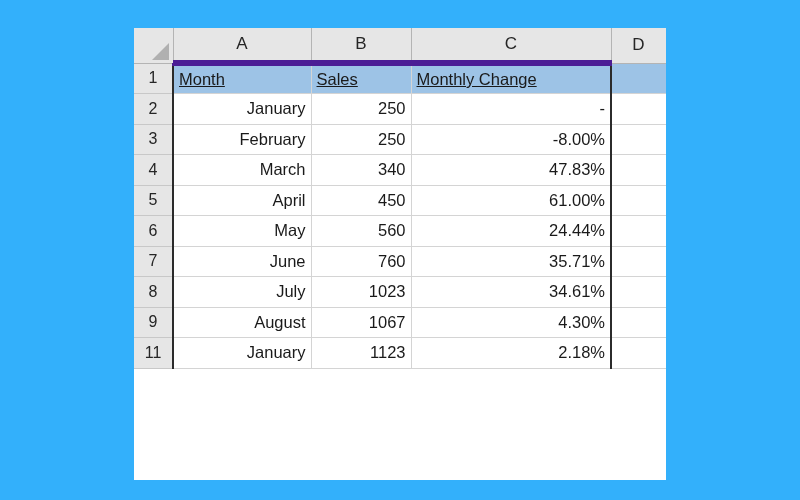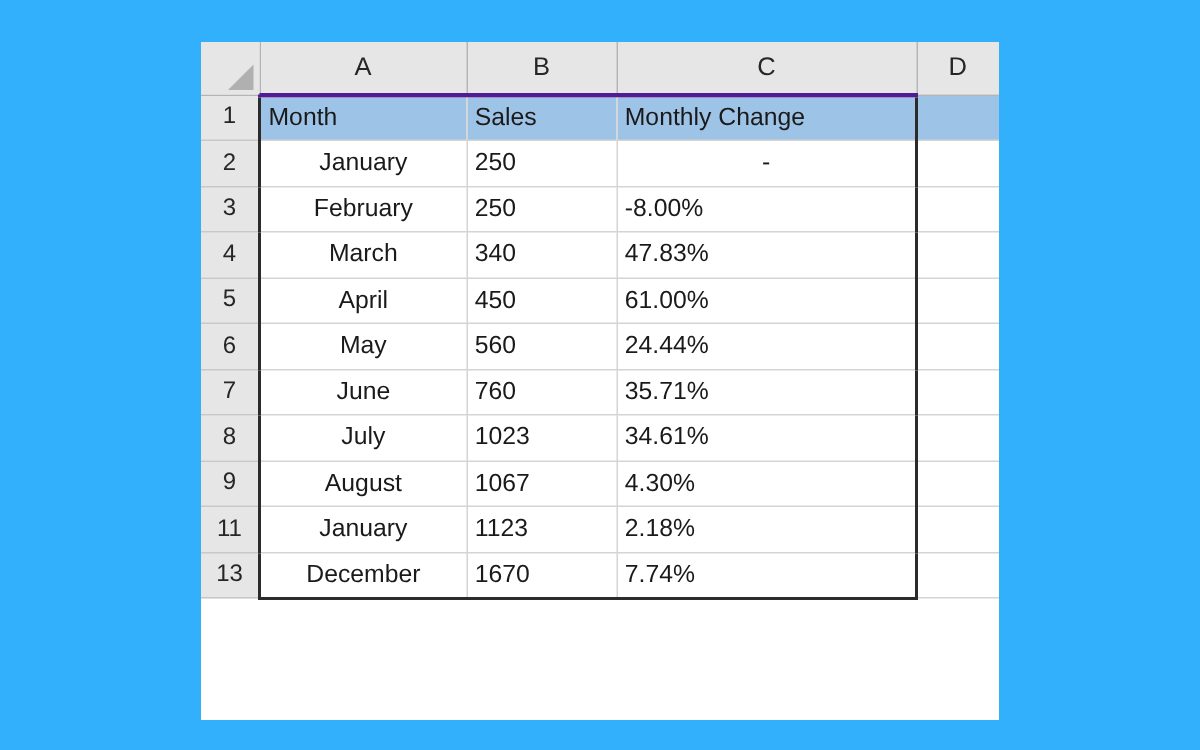--- a/index.html
+++ b/index.html
@@ -92,33 +92,33 @@
 
   .cell {
     background: #ffffff;
     border-right: 1px solid #d4d4d4;
     border-bottom: 1px solid #d4d4d4;
     vertical-align: middle;
     padding: 0 5px;
     white-space: nowrap;
     overflow: hidden;
   }
-  .cell.text   { text-align: center; }
-  .cell.number { }
+  .cell.text   { text-align: right; }
+  .cell.number { text-align: right; }
 
   
   tr.table-header-row .cell {
     background: #9dc3e6;
     text-align: left;
   }
 
   
   .sel-left   { border-left: 2px solid #2b2b2b; }
   .sel-right  { border-right: 2px solid #2b2b2b; }
-  .sel-top    { border-top: 3px solid #4c1d95; }
+  .sel-top    { border-top: 6px solid #4c1d95; text-decoration: underline; }
   .sel-bottom { border-bottom: 2px solid #2b2b2b; }
 
   
   .cell.col-d-cell { border-right: none; }
 </style>
 </head>
 <body>
 
 <div id="spreadsheet">
 
@@ -217,24 +217,17 @@
 
     <tr class="data-row">
       <th class="rowhdr">11</th>
       <td class="cell text sel-left">January</td>
       <td class="cell number">1123</td>
       <td class="cell number sel-right">2.18%</td>
       <td class="cell col-d-cell"></td>
     </tr>
 
 
-    <tr class="data-row">
-      <th class="rowhdr">13</th>
-      <td class="cell text sel-left sel-bottom">December</td>
-      <td class="cell number sel-bottom">1670</td>
-      <td class="cell number sel-bottom sel-right">7.74%</td>
-      <td class="cell col-d-cell"></td>
-    </tr>
 
   </tbody>
     </table>
 
 </div>
 
 </body></html>

